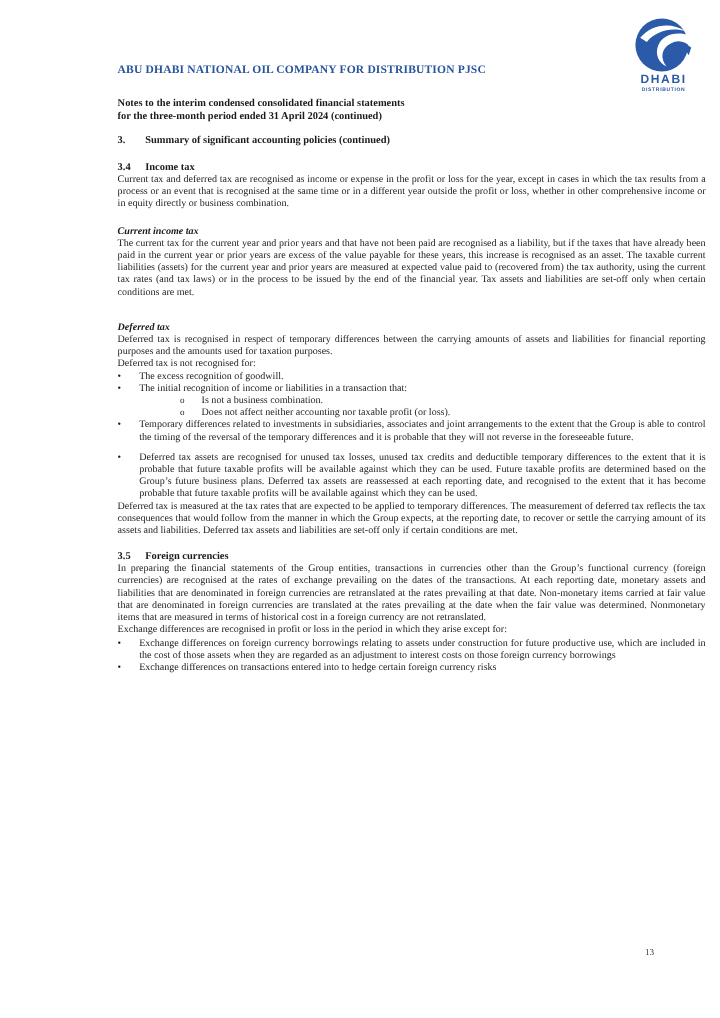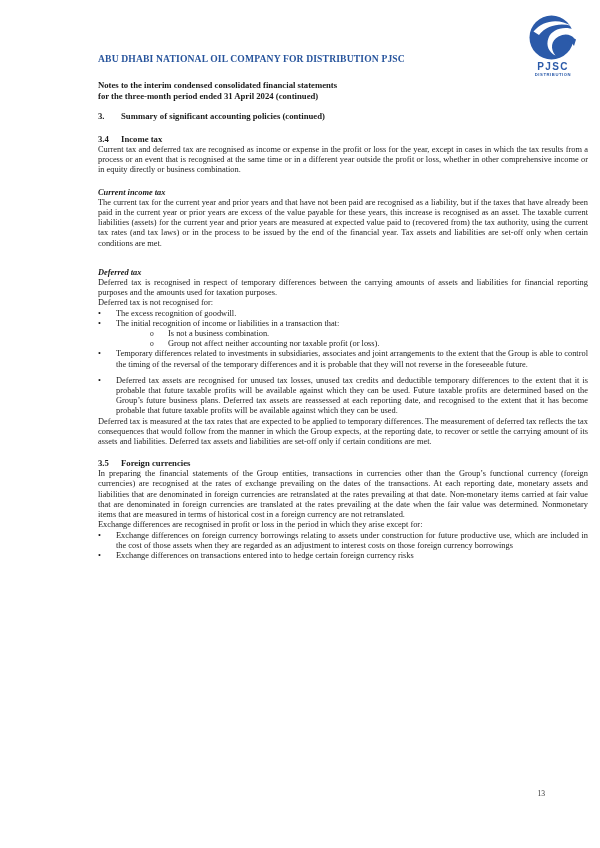--- a/index.html
+++ b/index.html
@@ -79,21 +79,21 @@
 
 <div class="page">
 
   <div class="logo">
     <svg class="mark" viewBox="0 0 100 96" xmlns="http://www.w3.org/2000/svg">
       <circle cx="47" cy="49" r="44" fill="#2B5AA9"></circle>
       <path d="M11 37 C30 14 62 10 87 26 C64 19 37 25 22 44 Z" fill="#ffffff"></path>
       <path d="M93 33 C70 25 47 33 41 50 C35 65 42 79 55 85 C44 72 46 55 61 47 C74 40 85 42 96 53 C96 46 95 38 93 33 Z" fill="#ffffff"></path>
       <path d="M96 53 C84 44 69 44 59 51 C74 48 86 55 92 66 Z" fill="#2B5AA9"></path>
     </svg>
-    <div class="name">PJSC</div>
+    <div class="name">DHABI</div>
     <div class="subname">DISTRIBUTION</div>
   </div>
 
   <div class="content">
 
     <div class="company-header">ABU DHABI NATIONAL OIL COMPANY FOR DISTRIBUTION PJSC</div>
 
     <div class="doc-title">
       <div>Notes to the interim condensed consolidated financial statements</div>
       <div>for the three-month period ended 31 April 2024 (continued)</div>
@@ -127,21 +127,21 @@
       <li class="bi">
         <span class="mk">•</span>
         <span class="tx">The initial recognition of income or liabilities in a transaction that:</span>
       </li>
       <li class="bi sub">
         <span class="mk">o</span>
         <span class="tx">Is not a business combination.</span>
       </li>
       <li class="bi sub">
         <span class="mk">o</span>
-        <span class="tx">Group not affect neither accounting nor taxable profit (or loss).</span>
+        <span class="tx">Does not affect neither accounting nor taxable profit (or loss).</span>
       </li>
       <li class="bi">
         <span class="mk">•</span>
         <span class="tx">Temporary differences related to investments in subsidiaries, associates and joint arrangements to the extent that the Group is able to control the timing of the reversal of the temporary differences and it is probable that they will not reverse in the foreseeable future.</span>
       </li>
       <li class="bi gap-before">
         <span class="mk">•</span>
         <span class="tx">Deferred tax assets are recognised for unused tax losses, unused tax credits and deductible temporary differences to the extent that it is probable that future taxable profits will be available against which they can be used. Future taxable profits are determined based on the Group’s future business plans. Deferred tax assets are reassessed at each reporting date, and recognised to the extent that it has become probable that future taxable profits will be available against which they can be used.</span>
       </li>
     </ul>

